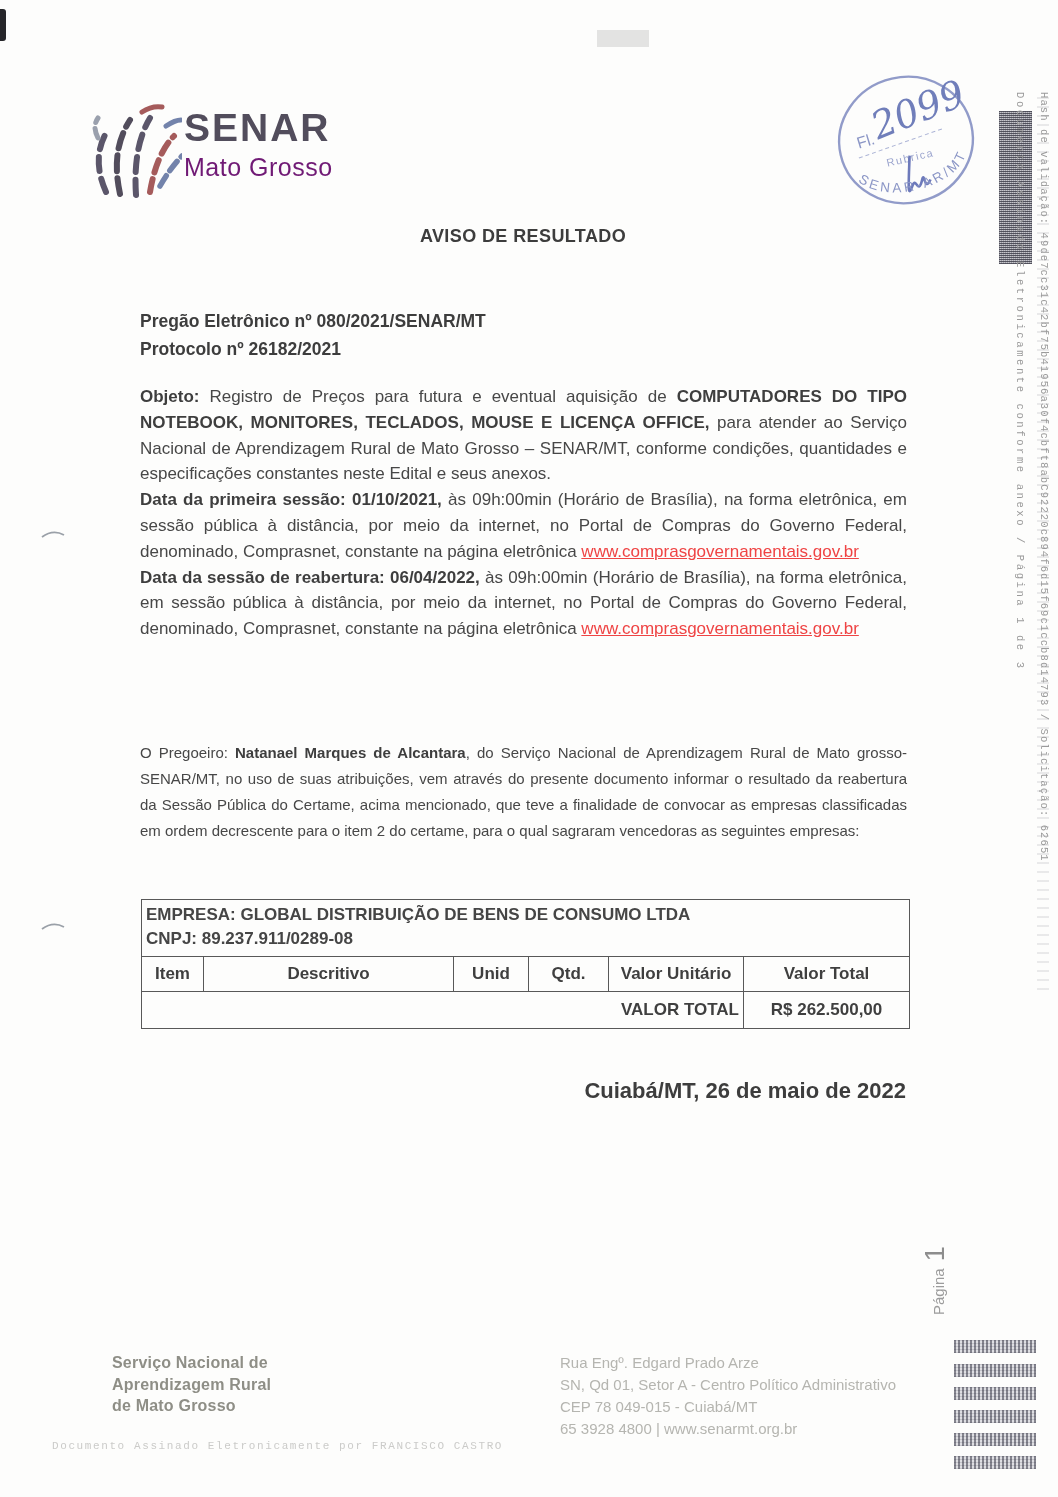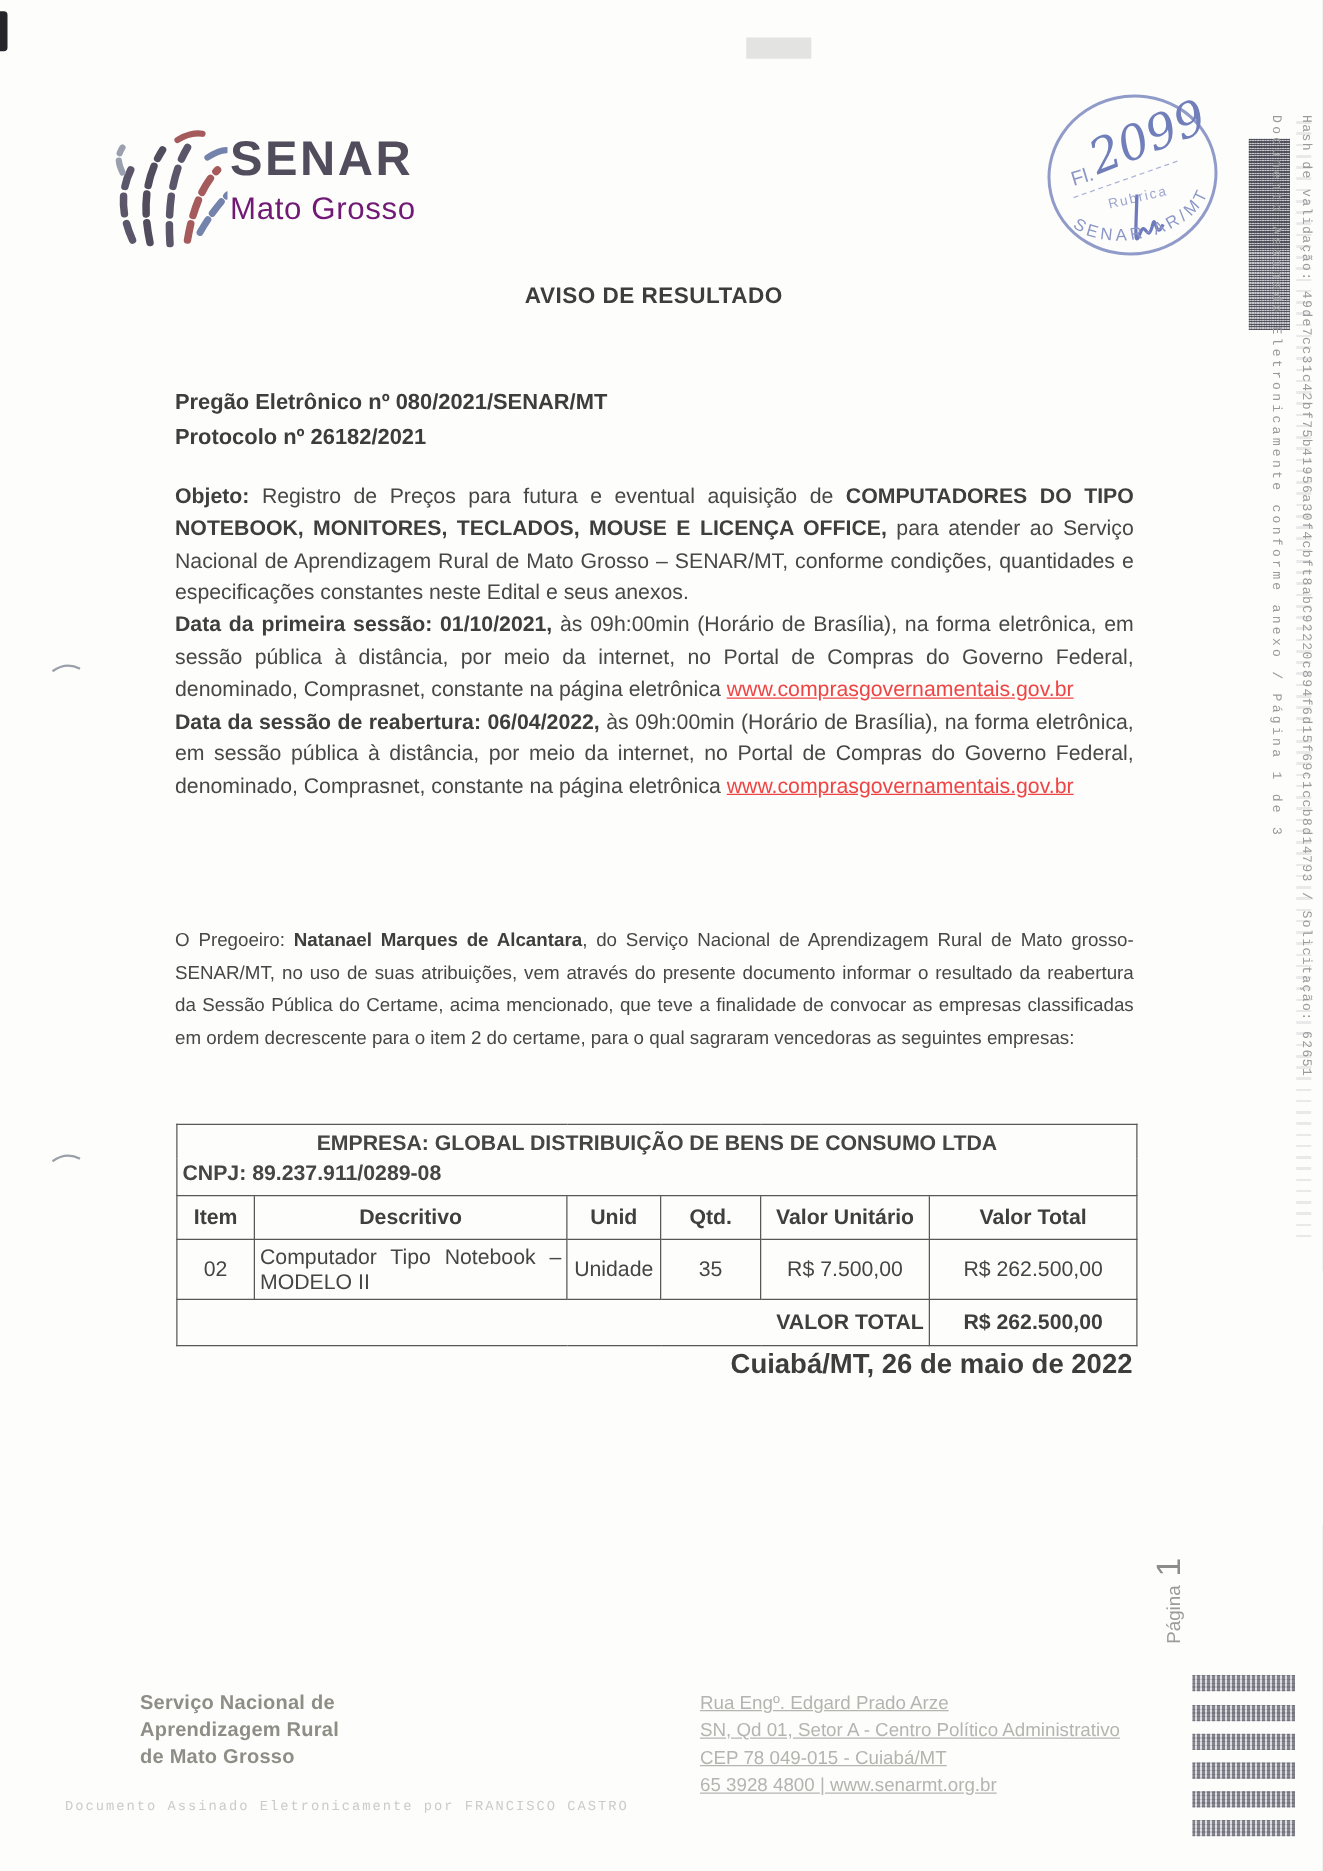--- a/index.html
+++ b/index.html
@@ -21,21 +21,21 @@
   
   .tblock{left:140px;top:384px;width:767px;font-size:17px;line-height:25.8px;text-align:justify;color:#474747;}
   .tblock2{left:140px;top:740px;width:767px;font-size:15px;line-height:26px;text-align:justify;color:#474747;}
   .tblock p,.tblock2 p{margin:0;}
   .b{font-weight:bold;color:#3e3e3e;}
   .u{text-decoration:underline;color:#ef4444;}
 
   
   table.result{left:141px;top:899px;width:768px;border-collapse:collapse;font-size:17px;color:#454545;position:absolute;table-layout:fixed;}
   table.result td,table.result th{border:1.3px solid #585858;padding:2px 4px;}
-  .ttl{border-bottom:none !important;font-weight:bold;text-align:center;padding-top:5px !important;}
+  .ttl{border-bottom:none !important;font-weight:bold;padding-top:5px !important;}
   .ttl2{border-top:none !important;font-weight:bold;text-align:left;padding-bottom:7px !important;}
   table.result th{font-weight:bold;text-align:center;height:30px;color:#3f3f3f;}
   td.c{text-align:center;}
   td.desc{text-align:justify;padding:4px 8px;}
   td.tot-l{border-top:1.3px solid #585858;text-align:right;font-weight:bold;padding-right:10px;height:32px;color:#3f3f3f;}
   td.tot-v{text-align:center;font-weight:bold;color:#3f3f3f;}
 
   .date-line{left:140px;top:1078px;width:766px;text-align:right;font-weight:bold;font-size:22px;color:#3d3d3d;}
 
   
@@ -56,21 +56,21 @@
   .noise-col{left:1037px;top:95px;width:12px;height:895px;
     background:repeating-linear-gradient(0deg,rgba(130,130,140,.16) 0 2px,transparent 2px 9px);}
   .bstripe{left:954px;width:82px;height:13px;
     background-image:repeating-linear-gradient(90deg,rgba(95,95,108,.75) 0 2px,rgba(205,205,212,.55) 2px 4px),
       repeating-linear-gradient(0deg,rgba(95,95,108,.45) 0 1px,rgba(225,225,230,.35) 1px 3px);}
   .corner-dash{left:0;top:9px;width:6px;height:32px;background:#26262a;border-radius:0 3px 3px 0;}
   .gray-box{left:597px;top:30px;width:52px;height:17px;background:#e3e3e2;}
 
   
   .f-org{left:112px;top:1352px;font-size:16px;line-height:21.5px;color:#8e8e86;font-weight:600;letter-spacing:.2px;}
-  .f-addr{left:560px;top:1352px;font-size:15px;line-height:22px;color:#b5b5b0;text-decoration:underline;}
+  .f-addr{left:560px;top:1352px;font-size:15px;line-height:22px;color:#b5b5b0;}
   .sig-note{left:52px;top:1440px;font-family:"Liberation Mono",monospace;font-size:11px;letter-spacing:1.6px;color:#cbcbc9;}
 </style>
 </head>
 <body>
 
 <div class="page">
 
   <div class="abs corner-dash"></div>
   <div class="abs gray-box"></div>
   <div class="abs dark-strip"></div>
@@ -149,28 +149,20 @@
           <td colspan="6" class="ttl2">CNPJ: 89.237.911/0289-08</td>
         </tr>
     <tr>
       <th>Item</th>
       <th>Descritivo</th>
       <th>Unid</th>
       <th>Qtd.</th>
       <th>Valor Unitário</th>
       <th>Valor Total</th>
     </tr>
-    <tr style="height:48px">
-      <td class="c">02</td>
-      <td class="desc">Computador Tipo Notebook – MODELO II</td>
-      <td class="c">Unidade</td>
-      <td class="c">35</td>
-      <td class="c">R$ 7.500,00</td>
-      <td class="c">R$ 262.500,00</td>
-    </tr>
     <tr>
       <td colspan="5" class="tot-l">VALOR TOTAL</td>
       <td class="tot-v">R$ 262.500,00</td>
     </tr>
   </tbody>
     </table>
 
   <div class="abs date-line">Cuiabá/MT, 26 de maio de 2022</div>
 
   <div class="abs pg-marker">

